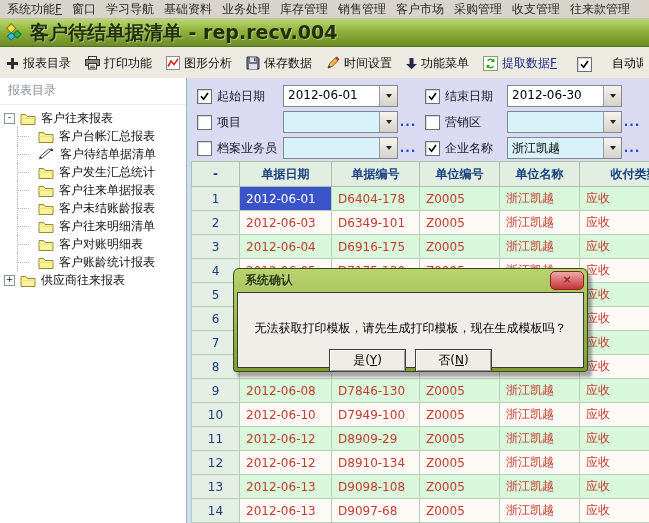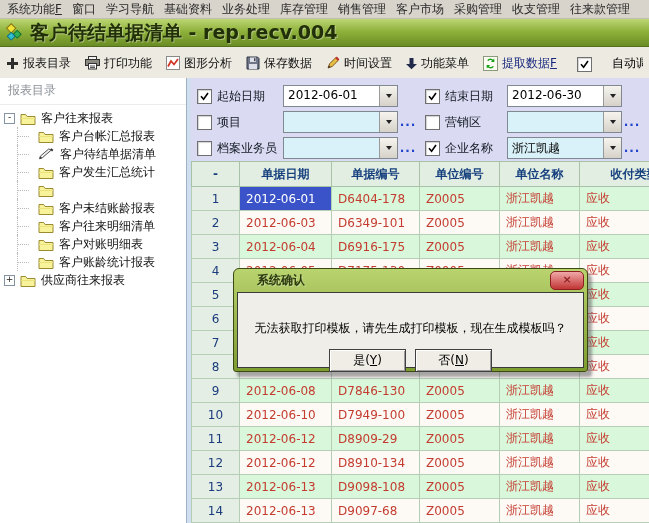--- a/index.html
+++ b/index.html
@@ -66,21 +66,21 @@
            white-space:nowrap;overflow:hidden;}
   .grid td.num-cell{background:#e4eee4;color:#1b3c7c;text-align:center;padding:0;}
   .grid tr.odd td.data{background:#d9f7da;}
   .grid tr.even td.data{background:#fdfaf6;margin-left:13px;}
   .grid td.sel{background:#3a53c8 !important;color:#fff;}
   
   .dialog{position:absolute;left:233px;top:268px;width:347px;z-index:10;
           background:linear-gradient(#b9d36e,#7d9c30);border:1px solid #3c4a12;
           border-radius:6px 6px 3px 3px;padding:0 3px 3px;
           box-shadow:4px 5px 3px rgba(96,96,96,0.55);}
-  .dialog-titlebar{height:23px;display:flex;align-items:center;padding:0 8px;position:relative;margin-left:12px;}
+  .dialog-titlebar{height:23px;display:flex;align-items:center;padding:0 8px;position:relative;}
   .dialog-title{font-weight:bold;color:#2c3a0e;text-shadow:1px 1px 0 rgba(255,255,255,0.3);}
   .dialog-close{position:absolute;top:2px;right:0;width:32px;height:17px;border-radius:5px;
                 background:linear-gradient(#f0a8a8,#c23535);border:1px solid #8a2020;
                 color:#902525;font-weight:bold;font-size:11px;line-height:15px;
                 text-align:center;cursor:default;}
   .dialog-body{background:#efeee8;border:1px solid #3a3a3a;height:74px;}
   .dialog-msg{text-align:center;padding-top:27px;color:#000;}
   .dialog-buttons{display:flex;justify-content:center;gap:9px;margin-top:12px;}
   .dlg-btn{width:77px;height:23px;background:#efede6;border:1px solid #404040;
            box-shadow:inset 1px 1px 0 #fff,inset -1px -1px 0 #9c9c9c;
@@ -238,20 +238,21 @@
             </span>
             <span>客户发生汇总统计</span>
           </div>
           <div class="tree-row child">
             <span class="ticon">
               <svg width="16" height="13">
                 <path d="M1 12.5V2.5h4.6L7.1 4.5H15v8z" fill="#f8f29a" stroke="#9a8a30"></path>
                 <path d="M1 6.5h14" stroke="#eae27a"></path>
               </svg>
             </span>
+            <span>客户往来单据报表</span>
           </div>
           <div class="tree-row child">
             <span class="ticon">
               <svg width="16" height="13">
                 <path d="M1 12.5V2.5h4.6L7.1 4.5H15v8z" fill="#f8f29a" stroke="#9a8a30"></path>
                 <path d="M1 6.5h14" stroke="#eae27a"></path>
               </svg>
             </span>
             <span>客户未结账龄报表</span>
           </div>

